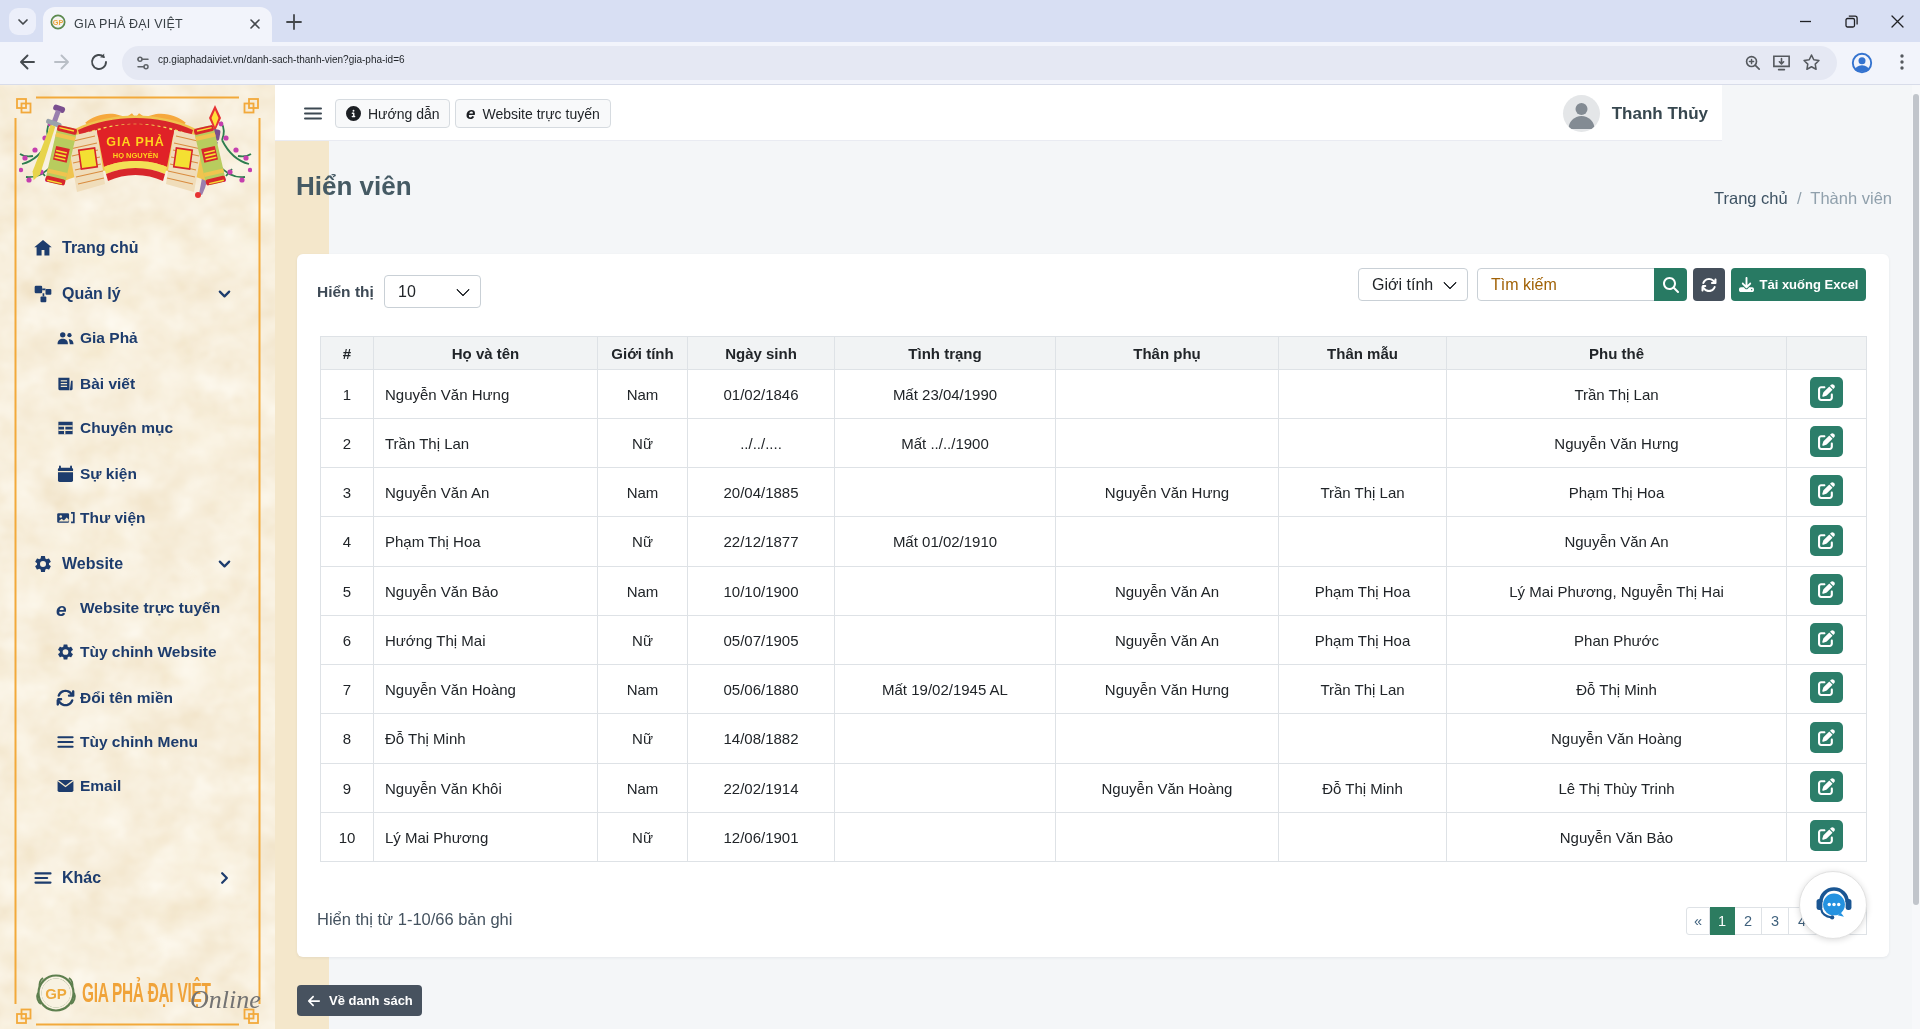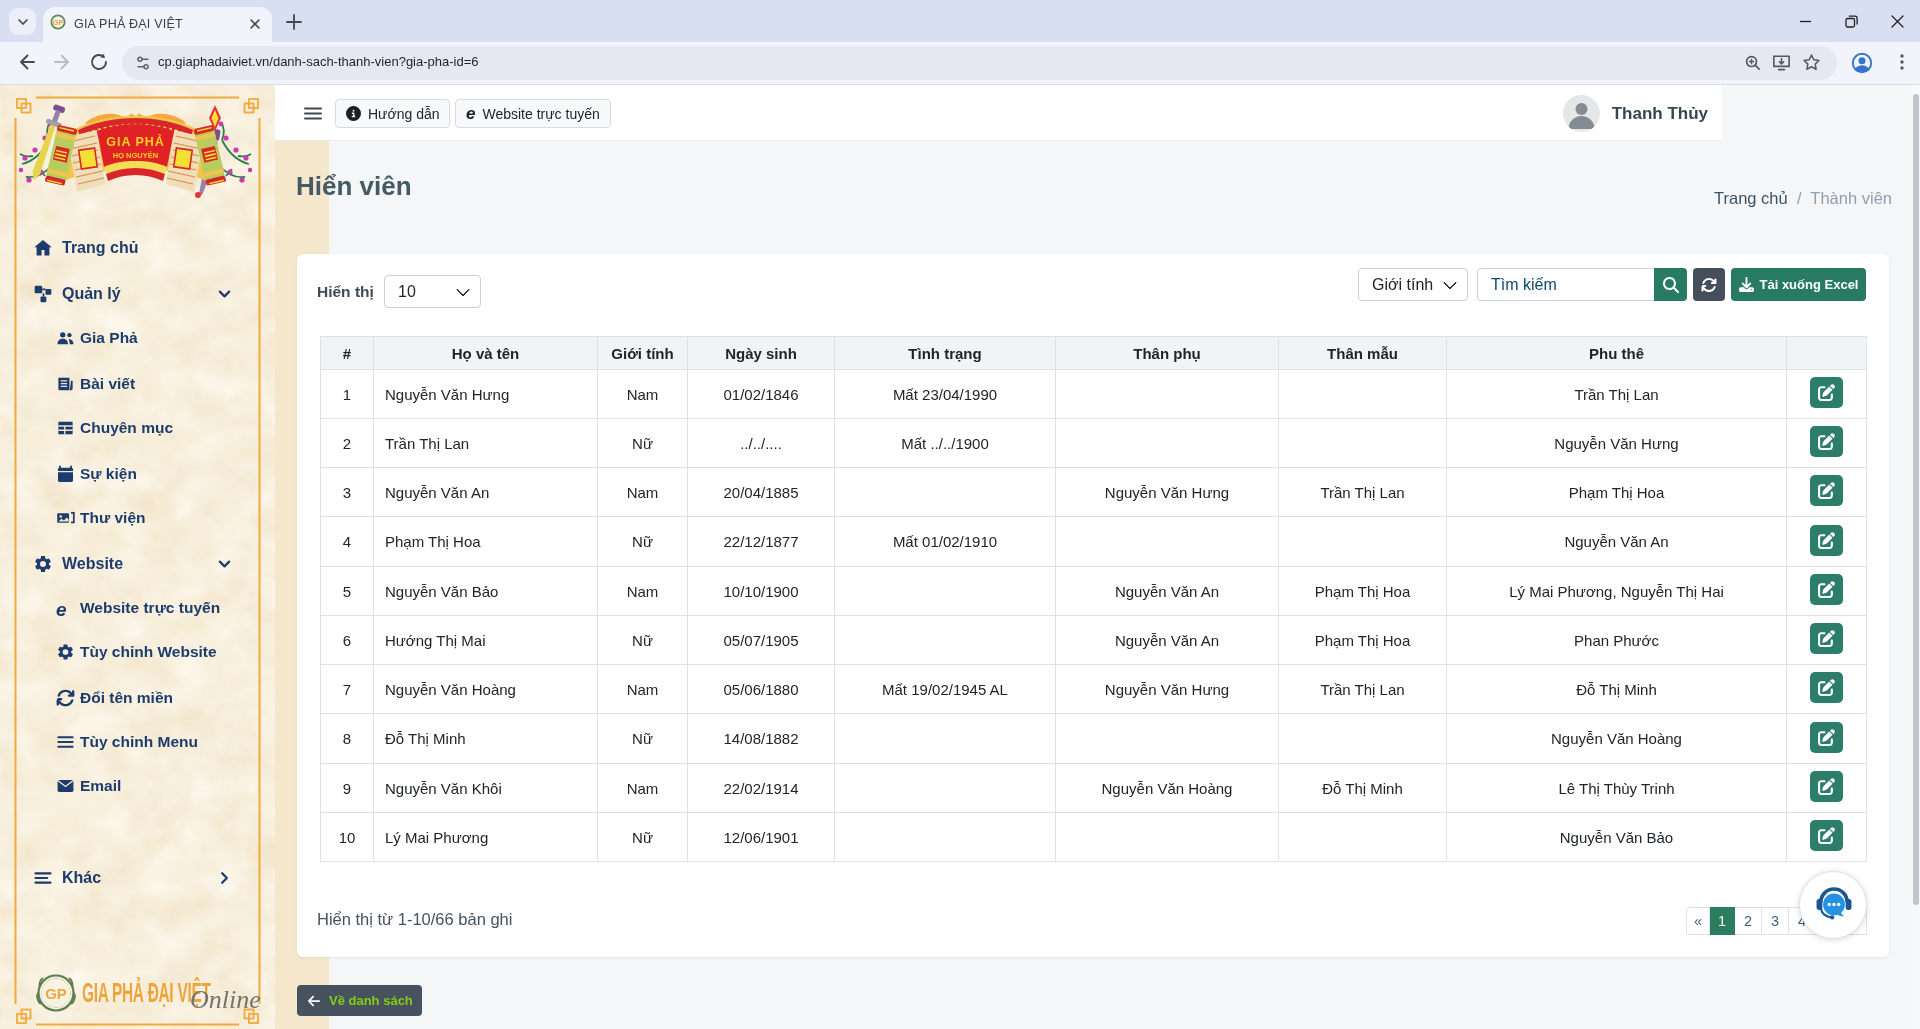--- a/index.html
+++ b/index.html
@@ -14,21 +14,21 @@
 #tab .fav { position:absolute; left:7px; top:7px; width:16px; height:16px; }
 #tab .ttl { position:absolute; left:31px; top:10px; font-size:12.5px; color:#394046; letter-spacing:.2px; }
 #tab .cls { position:absolute; right:8px; top:8px; width:18px; height:18px; color:#45494d; }
 #newtab { position:absolute; left:283px; top:11px; width:22px; height:22px; color:#44484c; }
 .wctl { position:absolute; top:0; height:42px; width:46px; display:flex; align-items:center; justify-content:center; color:#202124; }
 
 #toolbar { position:absolute; left:0; top:42px; width:1920px; height:43px; background:#f2f4fb; border-bottom:1px solid #d8dce9; }
 .tbico { position:absolute; top:9px; width:22px; height:22px; color:#50555a; }
 #urlbar { position:absolute; left:122px; top:4px; width:1715px; height:34px; background:#e5e8f3; border-radius:17px; }
 #urlbar .tune { position:absolute; left:11px; top:7px; width:20px; height:20px; color:#5f6368; }
-#urlbar .url { position:absolute; left:36px; top:8px; font-size:13px; color:#1f2327; }
+#urlbar .url { position:absolute; left:36px; top:8px; font-size:10px; color:#1f2327; }
 #urlbar .ric { position:absolute; top:6px; width:21px; height:21px; color:#55595e; }
 
 
 #page { position:absolute; left:0; top:85px; width:1920px; height:944px; background:#f4f6f8; }
 
 
 #sidebar { position:absolute; left:0; top:0; width:329px; height:944px; background:#f4e7cb; overflow:hidden; }
 #sframe { position:absolute; left:14px; top:11px; width:247px; height:930px; }
 .menu { position:absolute; left:0; width:275px; height:45px; color:#1d3c6d; font-weight:700; font-size:16px; }
 .menu .mi { position:absolute; left:33px; top:50%; transform:translateY(-50%); width:20px; height:20px; }
@@ -66,21 +66,21 @@
 td.l { text-align:left; padding-left:11px; }
 .ebtn { display:inline-block; width:33px; height:31px; background:#2c7e6a; border-radius:5px; position:relative; }
 .ebtn svg { position:absolute; left:8px; top:7px; }
 
 
 #pgn { position:absolute; display:flex; font-size:14.5px; color:#3f617d; }
 #pgn .pg { height:28px; border:1px solid #dee2e6; border-left:none; display:flex; align-items:center; justify-content:center; background:#fff; }
 #pgn .pg:first-child { border-left:1px solid #dee2e6; border-radius:3px 0 0 3px; }
 #pgn .pg.act { background:#2c7c60; color:#fff; border-color:#2c7c60; }
 
-#backbtn { position:absolute; left:297px; top:900px; height:31px; background:#47525f; color:#84cc16; border-radius:4px; font-size:13px; font-weight:700; display:flex; align-items:center; padding:0 9px; gap:7px; }
+#backbtn { position:absolute; left:297px; top:900px; height:31px; background:#47525f; color:#ffffff; border-radius:4px; font-size:13px; font-weight:700; display:flex; align-items:center; padding:0 9px; gap:7px; }
 
 #chatfab { position:absolute; left:1799px; top:786px; width:68px; height:68px; border-radius:50%; background:#fff; border:1px solid #e2e2e2; box-shadow:0 1px 6px rgba(0,0,0,.15); }
 
 
 #sbar { position:absolute; left:1912px; top:85px; width:8px; height:944px; background:#f7f8fa; }
 #sbar .th { position:absolute; left:1px; top:9px; width:6px; height:811px; background:#c1c5cb; border-radius:3px; }
 </style>
 </head>
 <body>
 <div id="stage">
@@ -433,21 +433,21 @@
     <div style="position:absolute;left:317px;top:190px;font-size:15.5px;font-weight:700;color:#3e4a56;line-height:33px;">Hiển thị</div>
     <div class="sel" style="left:384px;top:190px;width:97px;height:33px;">
         <span class="sv">10</span>
         <span class="sc"></span>
       </div>
     <div class="sel" style="left:1358px;top:183px;width:110px;height:33px;">
         <span class="sv">Giới tính</span>
         <span class="sc"></span>
       </div>
     <div class="sel" style="left:1477px;top:183px;width:178px;height:33px;border-radius:4px 0 0 4px;">
-        <span class="sv" style="color:#0c4a6e;">Tìm kiếm</span>
+        <span class="sv" style="color:#a16207;">Tìm kiếm</span>
       </div>
     <div class="gbtn" style="left:1654px;top:183px;width:33px;height:33px;background:#287a63;border-radius:0 4px 4px 0;">
         <svg width="16" height="16" viewBox="0 0 512 512" fill="#fff">
           <path d="M416 208c0 45.9-14.9 88.3-40 122.7L502.6 457.4c12.5 12.5 12.5 32.8 0 45.3s-32.8 12.5-45.3 0L330.7 376c-34.4 25.2-76.8 40-122.7 40C93.1 416 0 322.9 0 208S93.1 0 208 0S416 93.1 416 208zM208 352a144 144 0 1 0 0-288 144 144 0 1 0 0 288z"></path>
         </svg>
       </div>
     <div class="gbtn" style="left:1693px;top:183px;width:32px;height:33px;background:#454f5b;">
         <svg width="16" height="16" viewBox="0 0 512 512" fill="#fff">
           <path d="M105.1 202.6c7.7-21.8 20.2-42.3 37.8-59.8c62.5-62.5 163.8-62.5 226.3 0L386.3 160H352c-17.7 0-32 14.3-32 32s14.3 32 32 32H463.5c17.7 0 32-14.3 32-32V80c0-17.7-14.3-32-32-32s-32 14.3-32 32v35.2L414.4 97.6c-87.5-87.5-229.3-87.5-316.8 0C73.2 122 55.6 150.7 44.8 181.4c-5.9 16.7 2.9 34.9 19.5 40.8s34.9-2.9 40.8-19.5zM39 289.3c-5 1.5-9.8 4.2-13.7 8.2c-4 4-6.7 8.8-8.1 14c-.3 1.2-.6 2.5-.8 3.8c-.3 1.7-.4 3.4-.4 5.1V432c0 17.7 14.3 32 32 32s32-14.3 32-32V396.9l17.6 17.5 0 0c87.5 87.4 229.3 87.4 316.7 0c24.4-24.4 42.1-53.1 52.9-83.7c5.9-16.7-2.9-34.9-19.5-40.8s-34.9 2.9-40.8 19.5c-7.7 21.8-20.2 42.3-37.8 59.8c-62.5 62.5-163.8 62.5-226.3 0l-.1-.1L96.5 320H136c17.7 0 32-14.3 32-32s-14.3-32-32-32H48.4c-1.6 0-3.2 .1-4.8 .3s-3.1 .5-4.6 1z"></path>
         </svg>

